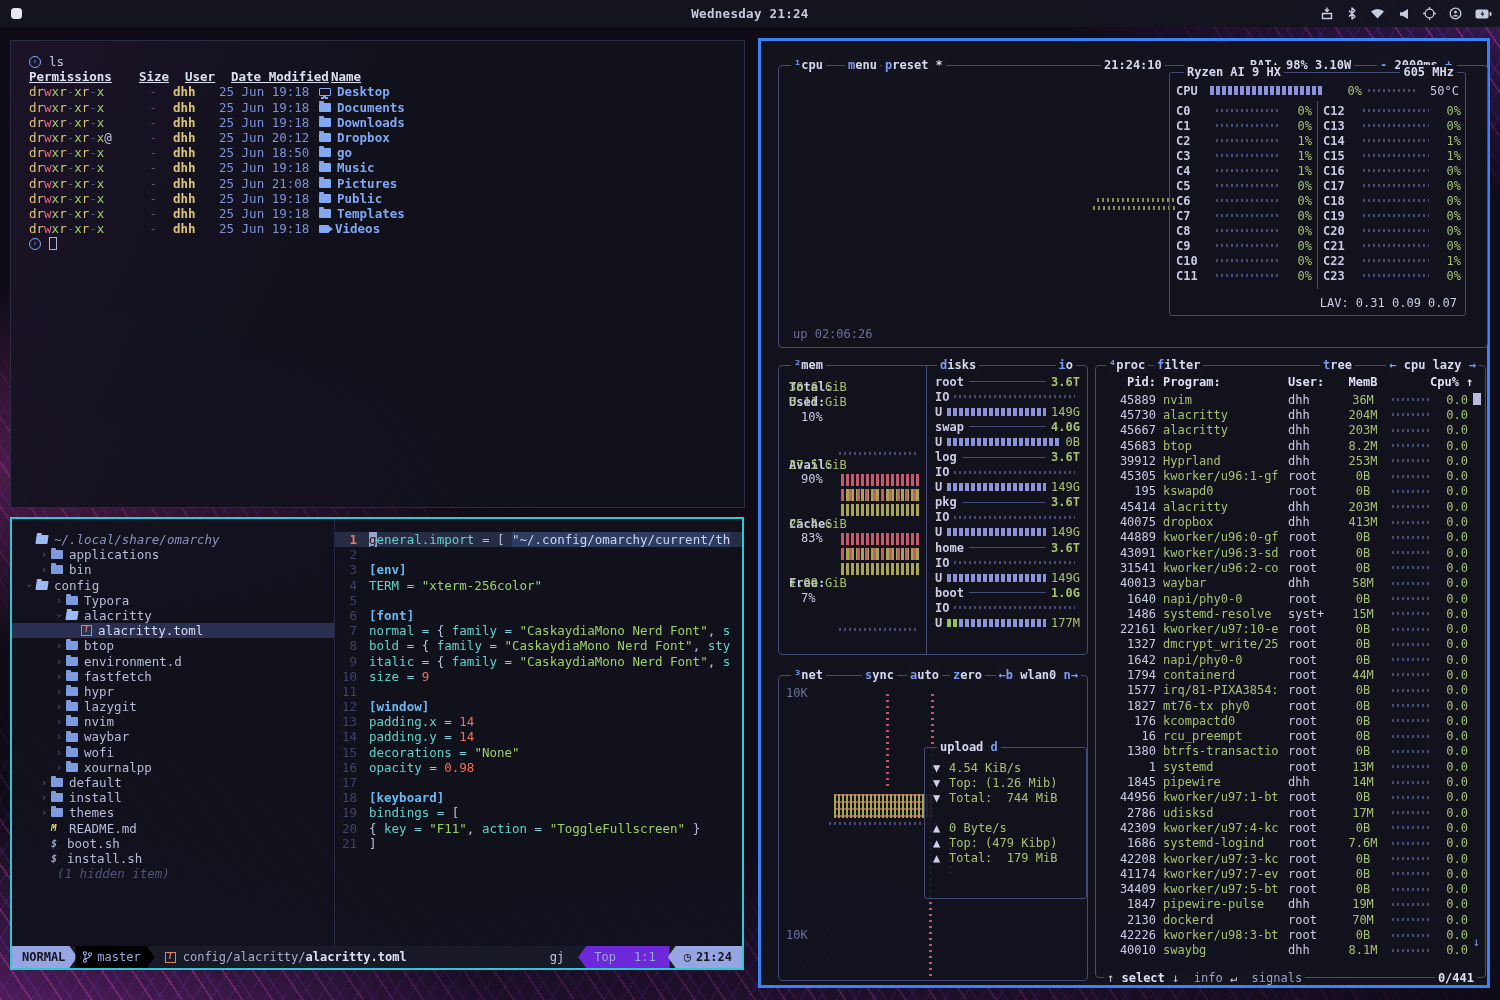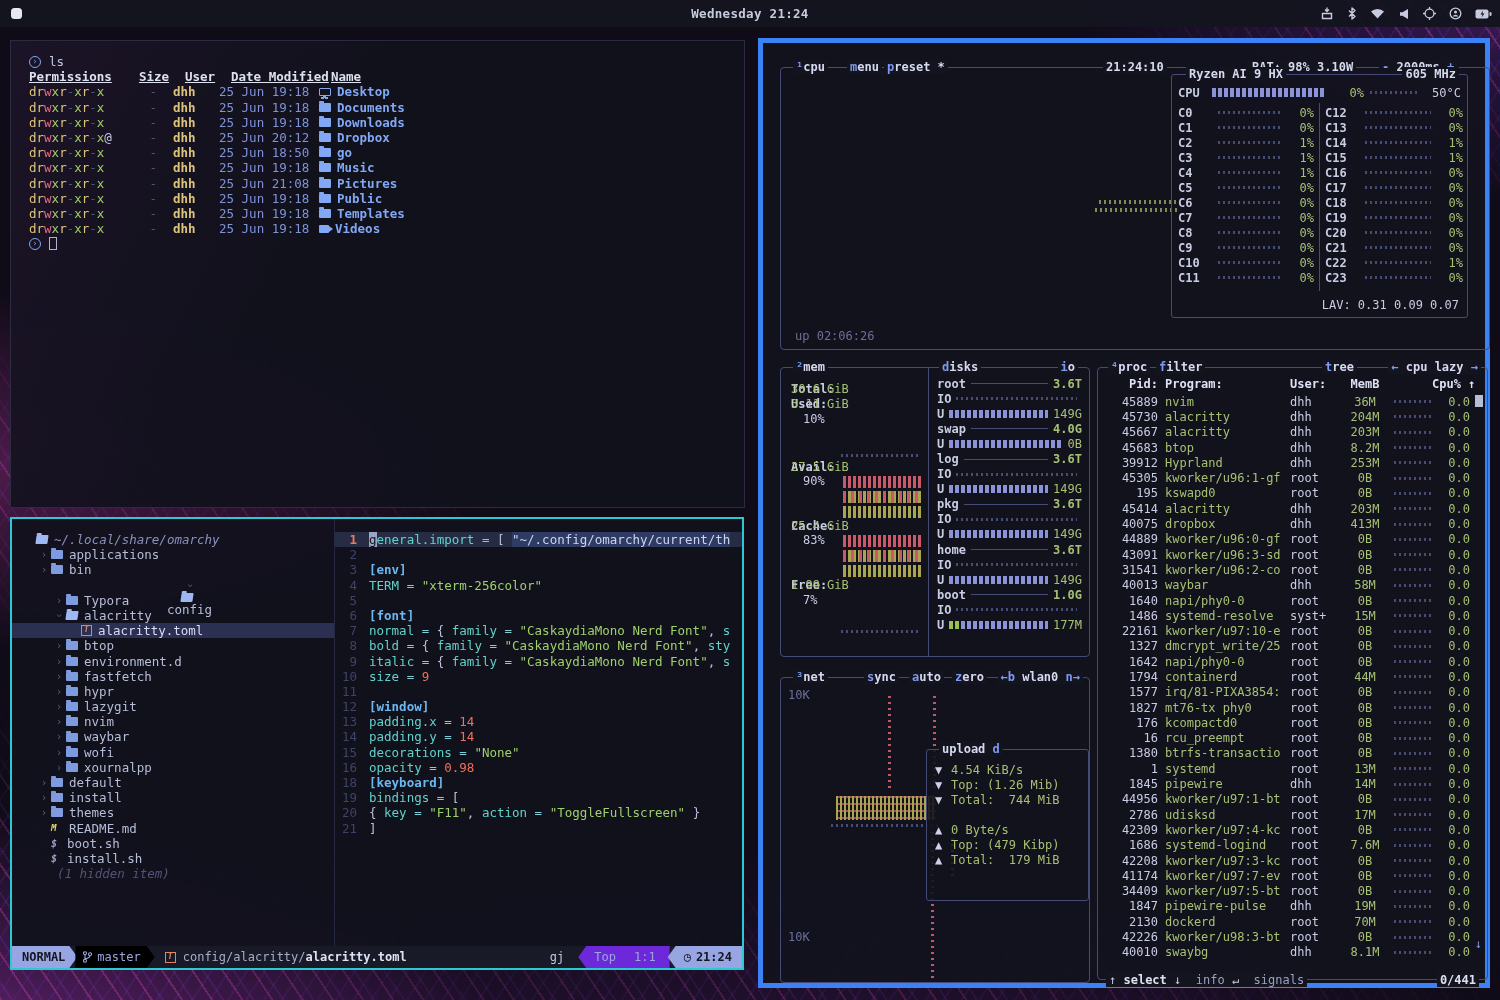--- a/index.html
+++ b/index.html
@@ -33,21 +33,21 @@
     display:flex;align-items:center;color:#c7cbe0;font-size:12.5px;font-weight:bold;z-index:40}
   .tb-logo{position:absolute;left:11px;top:8px;width:11px;height:11px;border-radius:3.5px;background:#e7e9f2}
   .tb-title{position:absolute;left:0;right:0;text-align:center;letter-spacing:.3px}
   .tb-icons{position:absolute;right:8px;top:0;height:27px;display:flex;align-items:center;gap:13px}
   .tb-icons svg{display:block}
   
   .win{position:absolute;background:rgba(18,18,29,.97)}
   .term1{left:10px;top:40px;width:735px;height:468px;border:1px solid #2b2c42;
     background:linear-gradient(115deg, rgba(120,40,130,.10), transparent 40%), rgba(18,18,29,.97)}
   .nvim{left:10px;top:517px;width:734px;height:453px;border:2px solid #2cc9d4}
-  .btopw{left:758px;top:38px;width:732px;height:950px;border:5px solid #3b82f6;background:rgba(19,19,30,.97)}
+  .btopw{left:758px;top:38px;width:732px;height:950px;border:3px solid #3b82f6;background:rgba(19,19,30,.97)}
   
   .tcontent{padding:13px 0 0 18px;font-size:12.5px;line-height:15.2px;color:#c2c7e0}
   .pline{display:flex;align-items:center;height:15.2px}
   .picon{width:12px;height:12px;border:1.5px solid #82a8f5;border-radius:50%;display:inline-flex;
     align-items:center;justify-content:center;color:#82a8f5;font-size:8px;line-height:1;margin-right:8px;flex:none}
   .cursor-hollow{display:inline-block;width:8px;height:13px;border:1px solid #aeb4d0}
   .lsheader span{color:#dde1f0;font-weight:bold;text-decoration:underline}
   .lsrow,.lsheader{display:flex;height:15.2px;align-items:center;white-space:pre}
   .c-perm{width:106px}
   .c-size{width:22px;text-align:right;color:#4f5578}
@@ -324,21 +324,21 @@
 
     <div class="trow rootrow" style="padding-left: 10px;">
           <span class="chev"></span><i class="tic folder-open"></i><span class="tlabel">~/.local/share/omarchy</span>
         </div>
         <div class="trow" style="padding-left: 25px;">
           <span class="chev">›</span><i class="tic folder"></i><span class="tlabel">applications</span>
         </div>
         <div class="trow" style="padding-left: 25px;">
           <span class="chev">›</span><i class="tic folder"></i><span class="tlabel">bin</span>
         </div>
-        <div class="trow open" style="padding-left: 33px; flex-direction: column;">
+        <div class="trow open" style="padding-left: 10px;">
           <span class="chev">›</span><i class="tic folder-open"></i><span class="tlabel">config</span>
         </div>
         <div class="trow" style="padding-left: 40px;">
           <span class="chev">›</span><i class="tic folder"></i><span class="tlabel">Typora</span>
         </div>
         <div class="trow open" style="padding-left: 40px;">
           <span class="chev">›</span><i class="tic folder-open"></i><span class="tlabel">alacritty</span>
         </div>
         <div class="trow sel" style="padding-left: 55px;">
           <span class="chev"></span><i class="tic toml"></i><span class="tlabel">alacritty.toml</span>
@@ -453,20 +453,24 @@
           <span class="lnum">14</span>
           <span class="ltext"><span class="key">padding.y</span><span class="op"> = </span><span class="num">14</span></span>
         </div>
         <div class="cline">
           <span class="lnum">15</span>
           <span class="ltext"><span class="key">decorations</span><span class="op"> = </span><span class="str">"None"</span></span>
         </div>
         <div class="cline">
           <span class="lnum">16</span>
           <span class="ltext"><span class="key">opacity</span><span class="op"> = </span><span class="num">0.98</span></span>
+        </div>
+        <div class="cline">
+          <span class="lnum">17</span>
+          <span class="ltext"></span>
         </div>
         <div class="cline">
           <span class="lnum">18</span>
           <span class="ltext"><span class="sec">[keyboard]</span></span>
         </div>
         <div class="cline">
           <span class="lnum">19</span>
           <span class="ltext"><span class="key">bindings</span><span class="op"> = </span><span class="pun">[</span></span>
         </div>
         <div class="cline">

